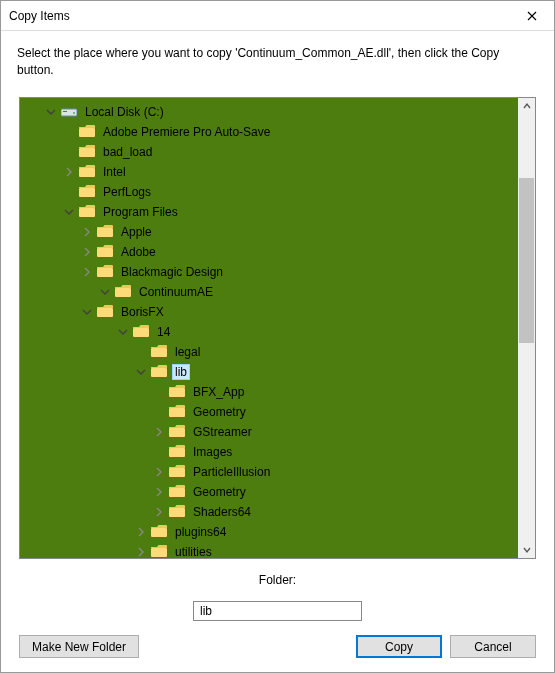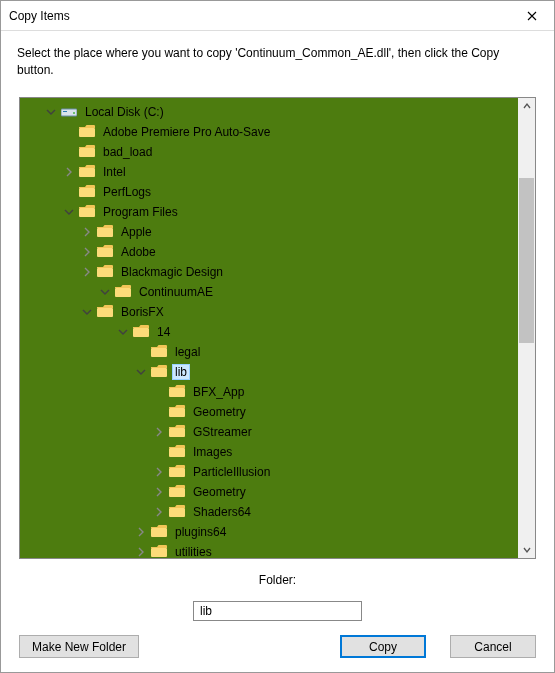--- a/index.html
+++ b/index.html
@@ -97,21 +97,21 @@
     flex: 1;
     height: 22px;
     border: 1px solid #888;
     padding: 2px 6px;
     font-size: 12px;
     font-family: inherit;
   }
   .btn-row {
     display: flex;
     padding: 4px 18px 14px 18px;
-    gap: 24px;
+    gap: 8px;
     align-items: flex-end;
   }
   .btn-row .spacer { flex: 1; }
   button.win {
     height: 23px;
     min-width: 86px;
     background: #e1e1e1;
     border: 1px solid #adadad;
     font-family: inherit;
     font-size: 12px;

